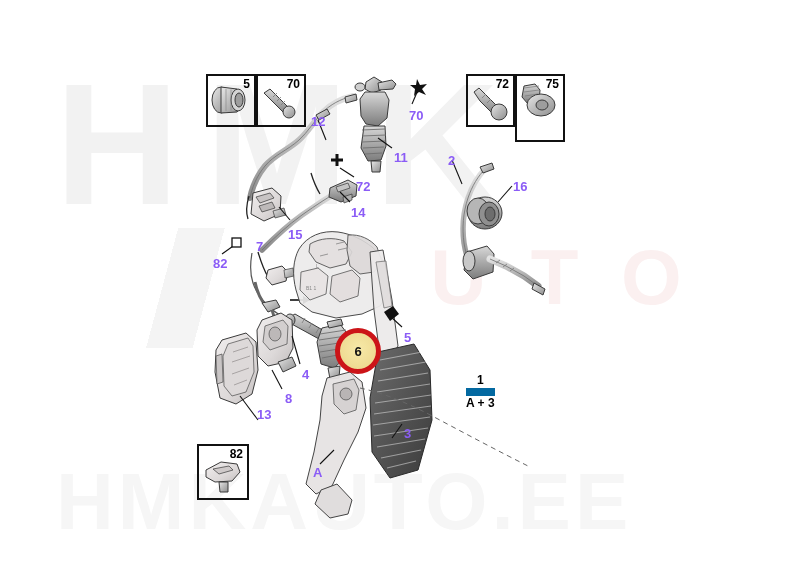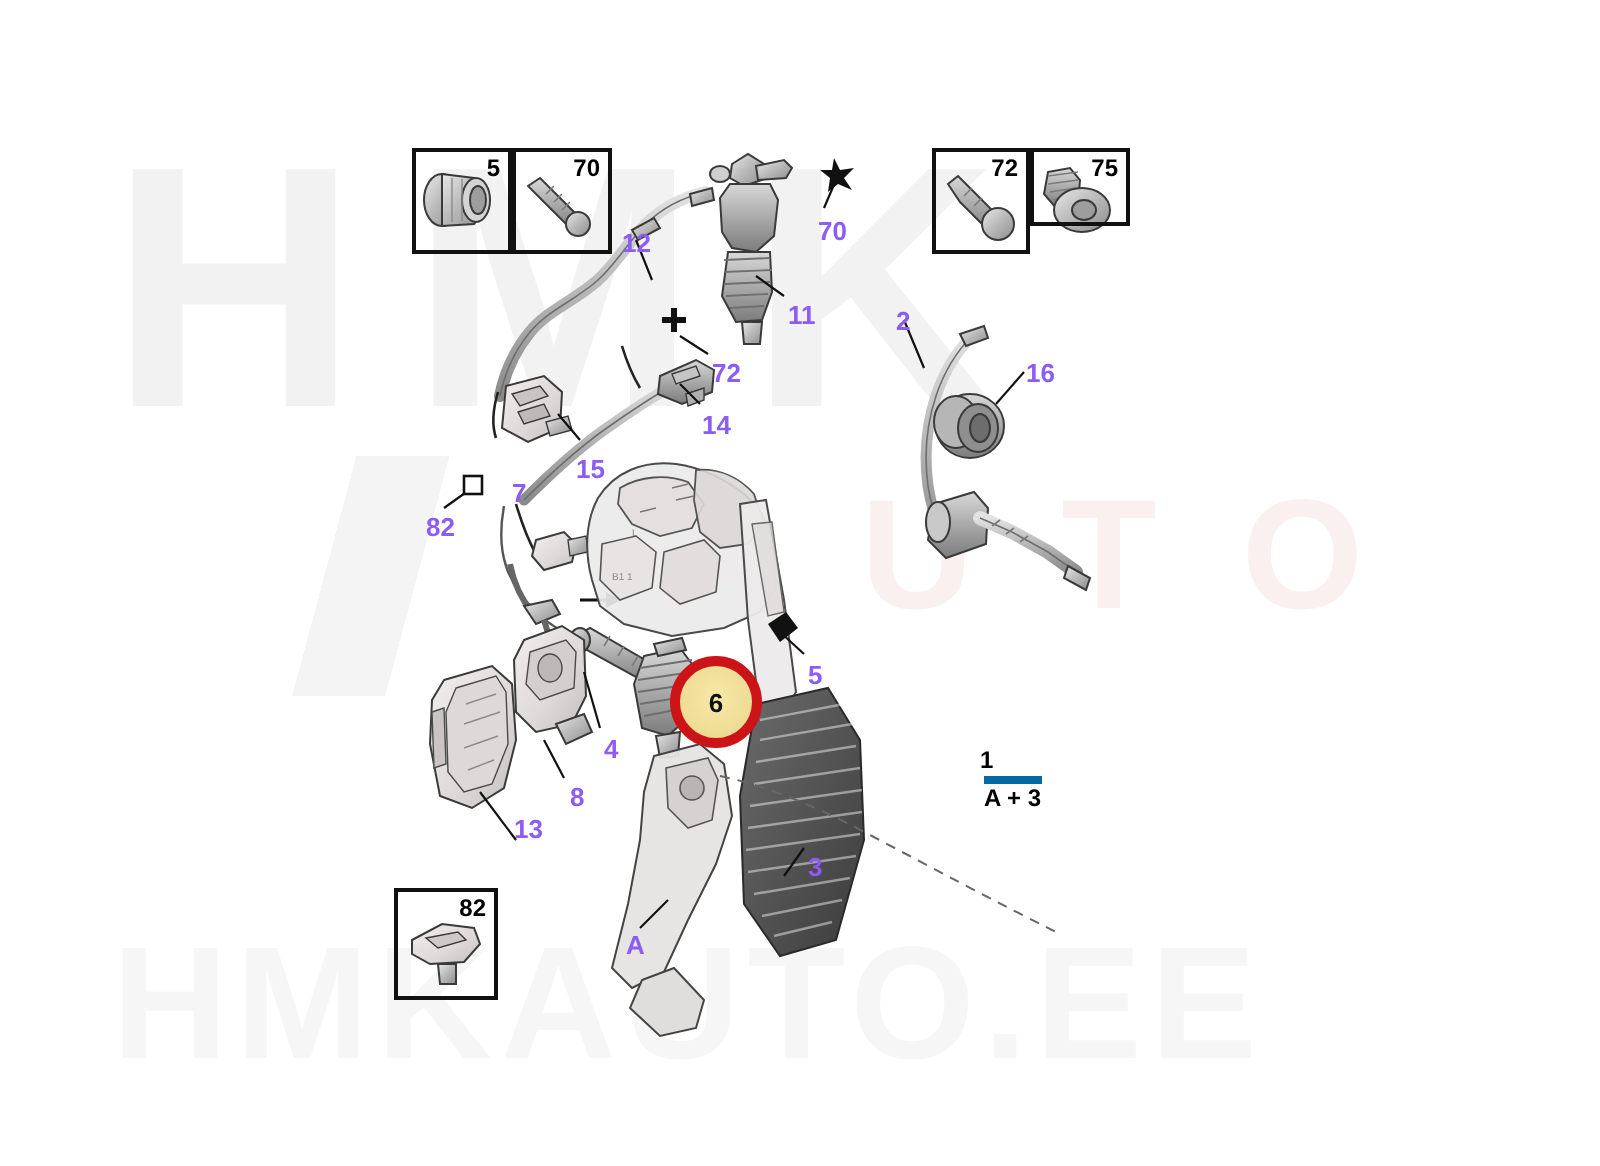--- a/index.html
+++ b/index.html
@@ -136,21 +136,21 @@
     left: 466px;
     top: 374px;
     text-align: center;
     font-family: "Liberation Sans", sans-serif;
     font-weight: bold;
     font-size: 12px;
     color: #000;
     line-height: 1.15;
   }
   .fraction .num { display:block; }
-  .fraction .den { display:block; border-top: 4px solid #0369a1; padding-top: 1px; margin-left: 26px; }
+  .fraction .den { display:block; border-top: 8px solid #0369a1; padding-top: 1px; }
 </style>
 </head>
 <body>
 
 <div id="canvas">
 
   <div class="wm-layer">
     <div class="wm-slash"></div>
     <div class="wm-hmk">HMK</div>
     <div class="wm-auto">AUTO</div>
@@ -398,21 +398,21 @@
 
   <div class="insetbox" style="left:206px; top:74px; width:50px; height:53px;">
     <span class="boxnum">5</span>
   </div>
   <div class="insetbox" style="left:256px; top:74px; width:50px; height:53px;">
     <span class="boxnum">70</span>
   </div>
   <div class="insetbox" style="left:466px; top:74px; width:49px; height:53px;">
     <span class="boxnum">72</span>
   </div>
-  <div class="insetbox" style="left:515px; top:74px; width:50px; height:39px;">
+  <div class="insetbox" style="left:515px; top:74px; width:50px; height:68px;">
     <span class="boxnum">75</span>
   </div>
   <div class="insetbox" style="left:197px; top:444px; width:52px; height:56px;">
     <span class="boxnum">82</span>
   </div>
 
   <div class="lbl" style="left:311px; top:115px;">12</div>
   <div class="lbl" style="left:409px; top:109px;">70</div>
   <div class="lbl" style="left:394px; top:151px;">11</div>
   <div class="lbl" style="left:356px; top:180px;">72</div>

